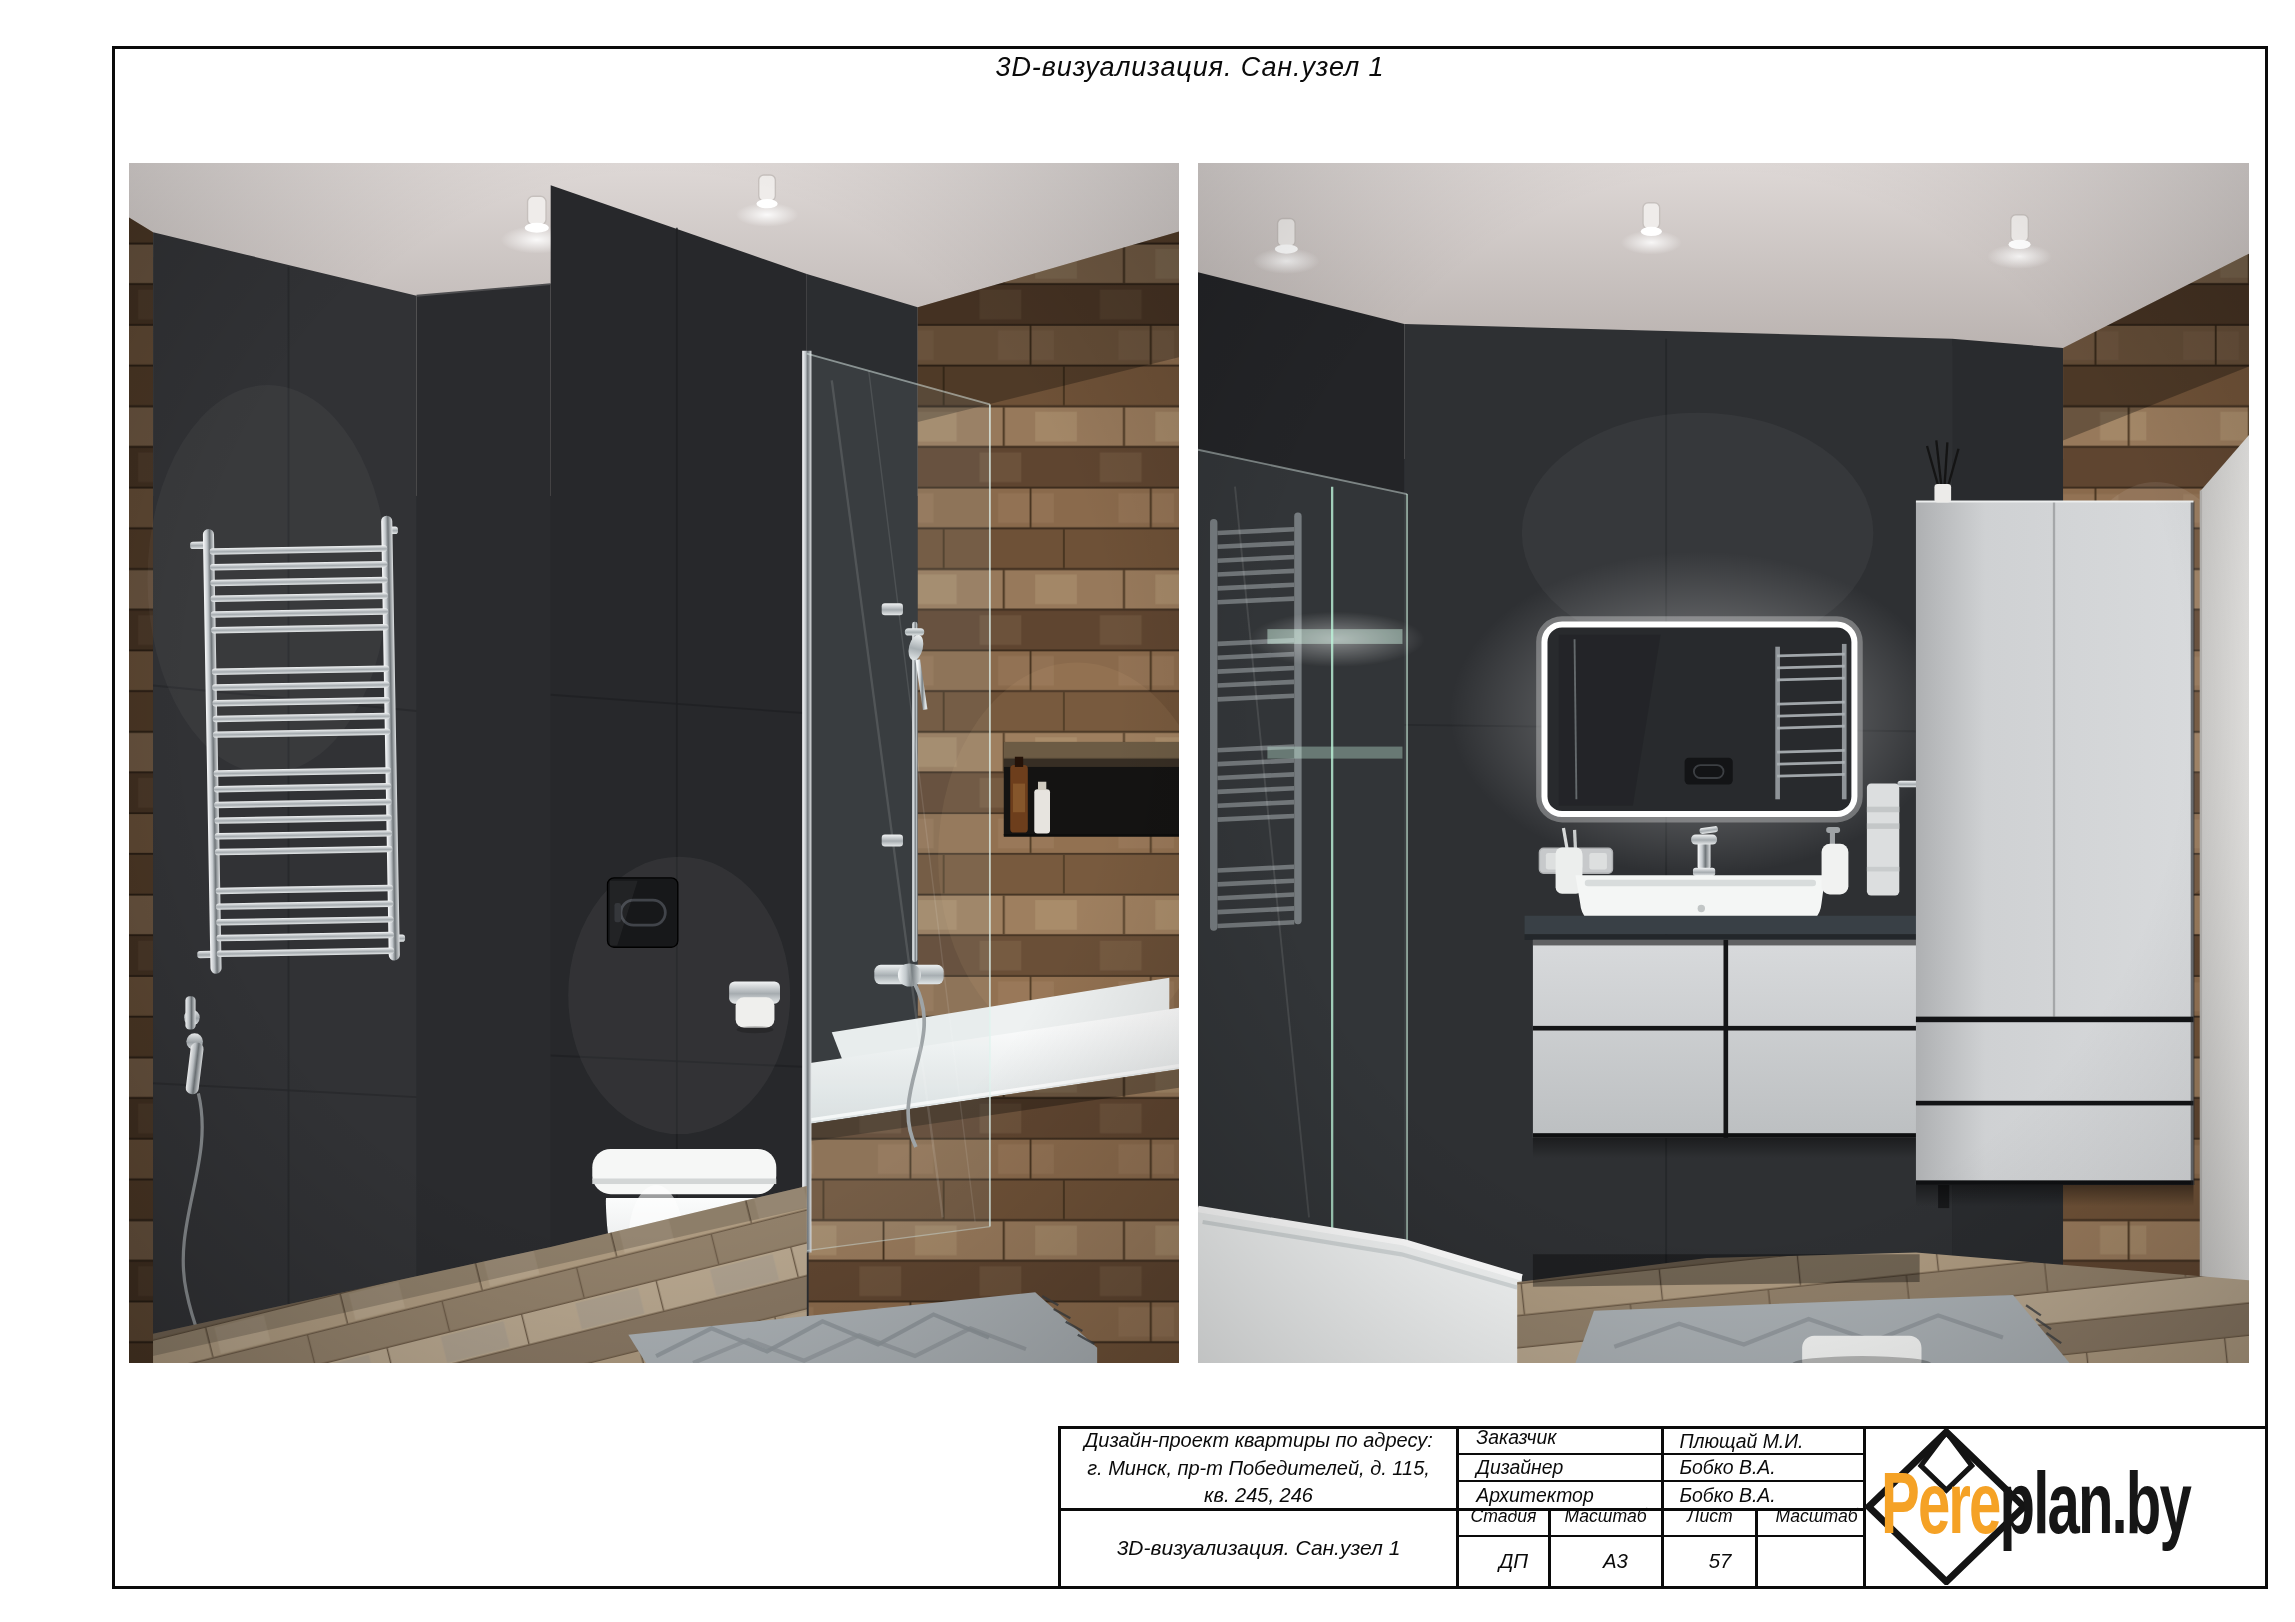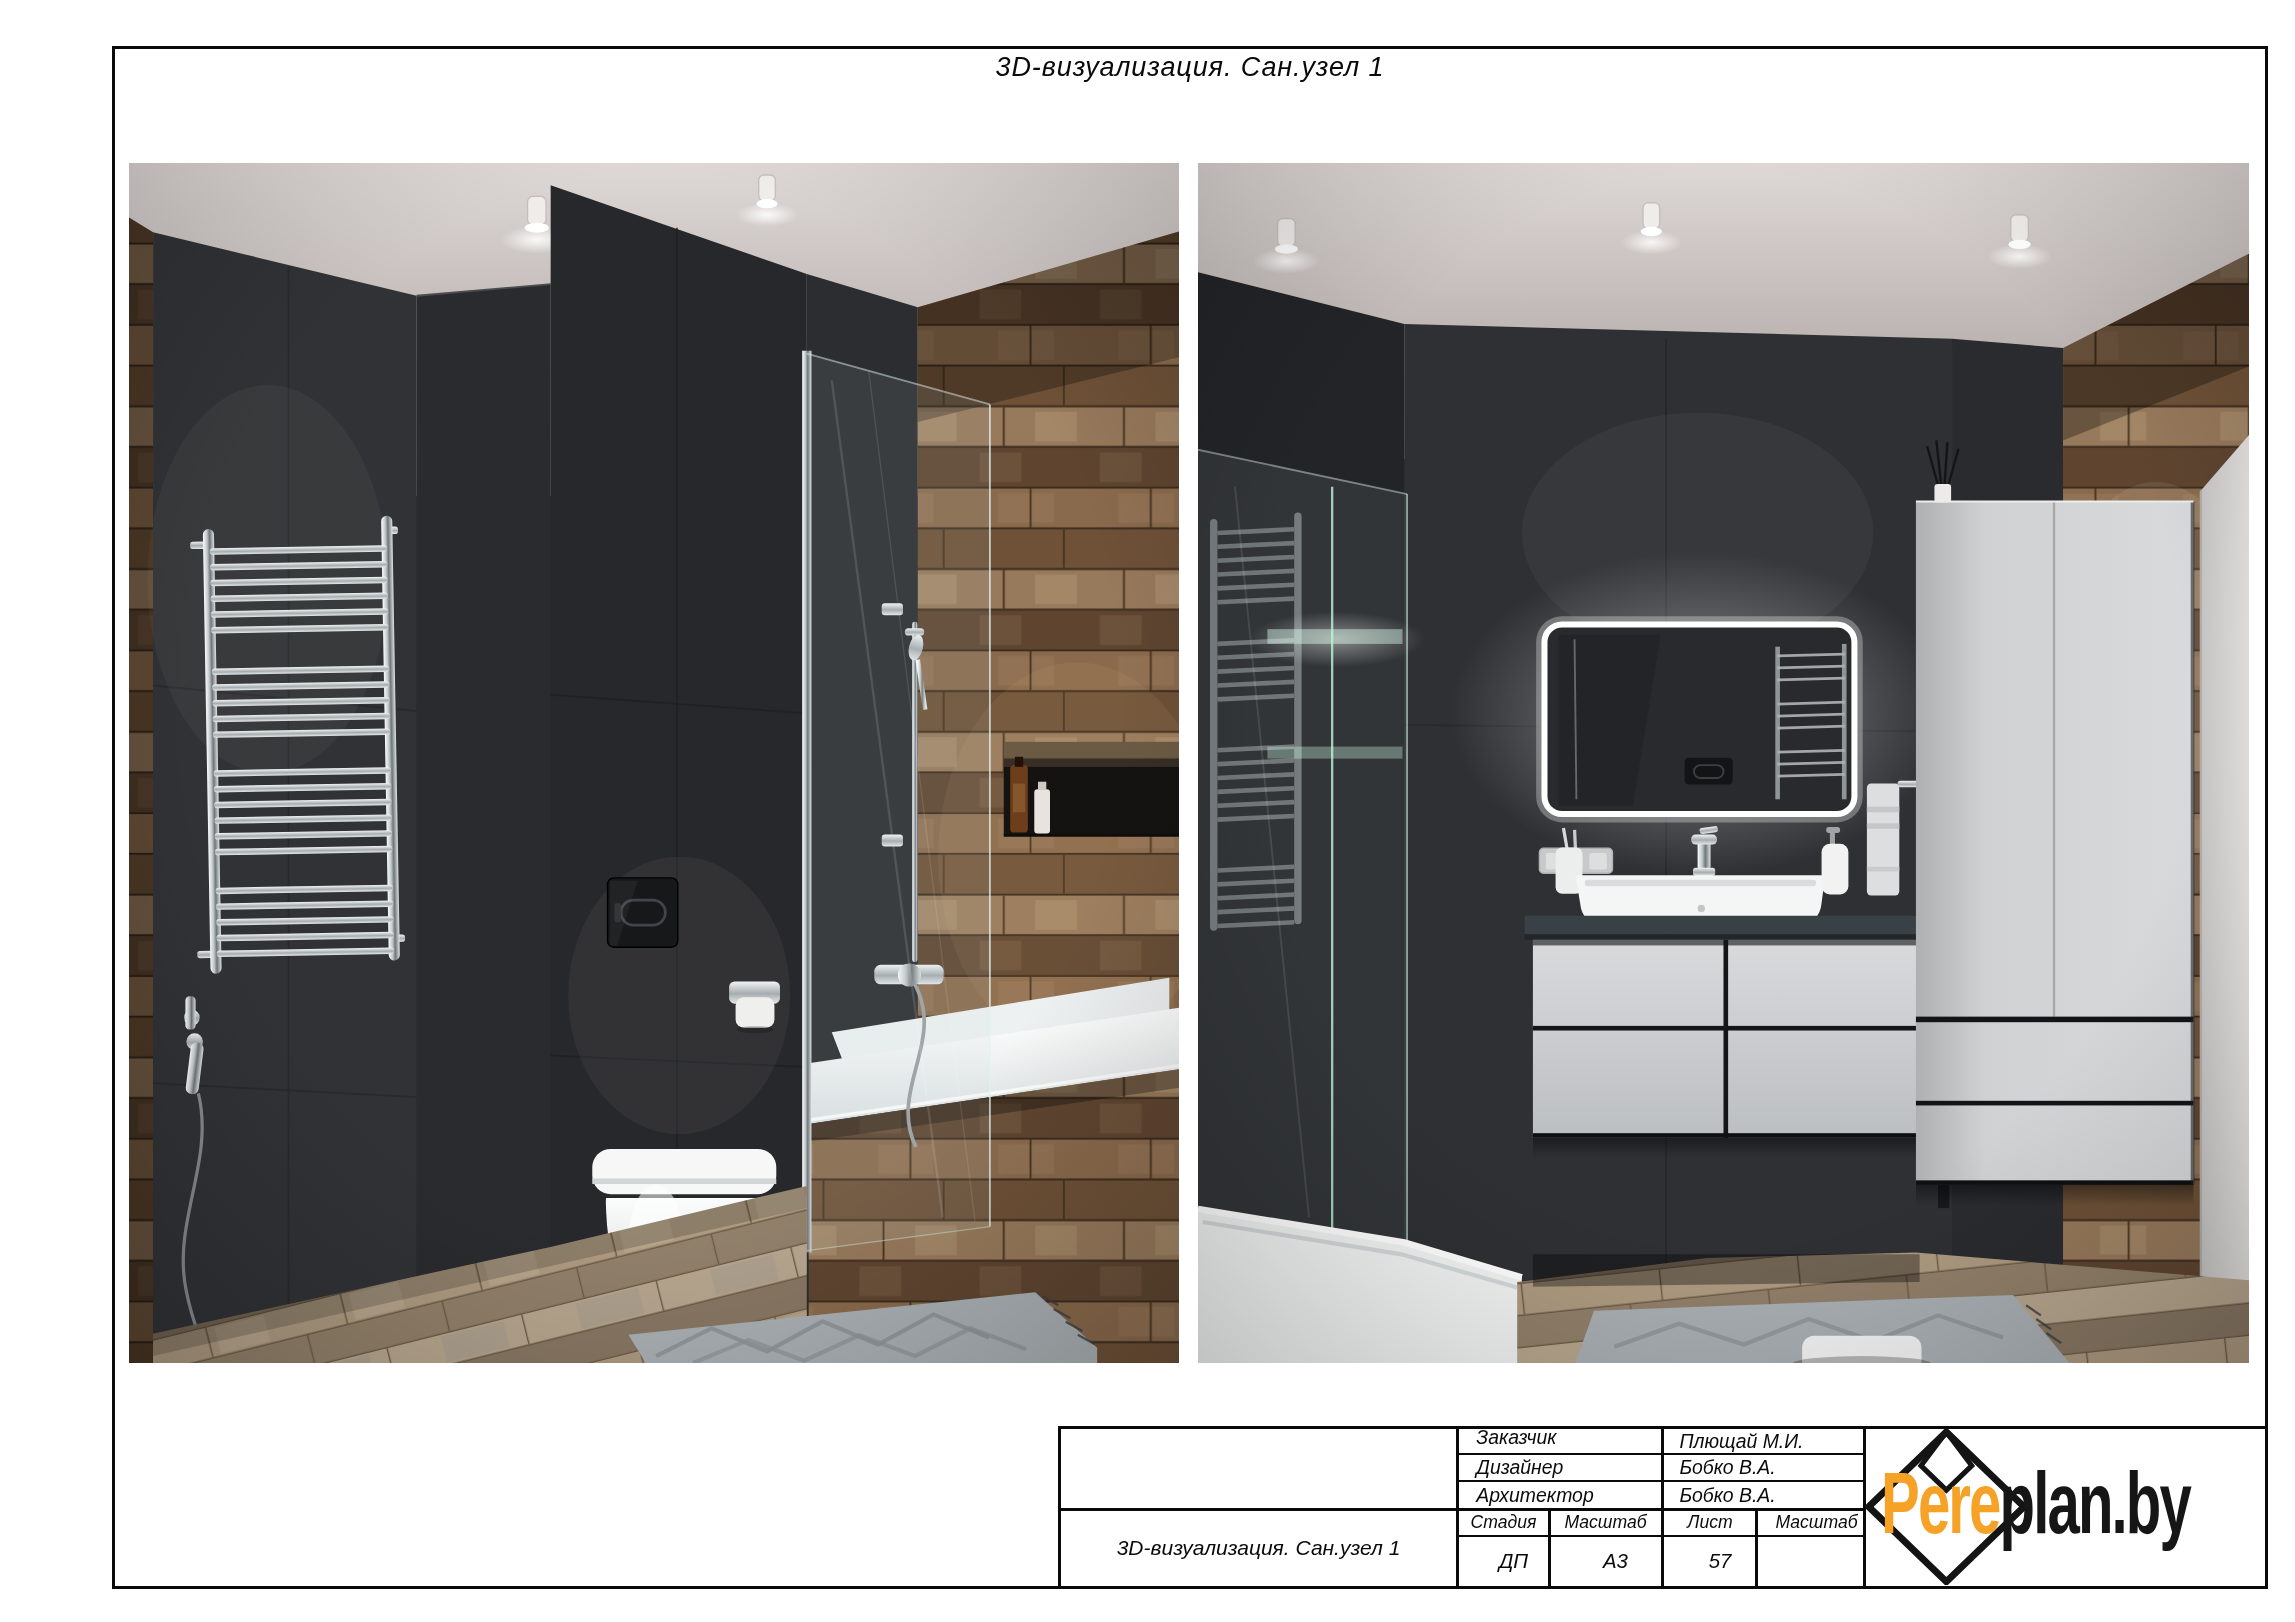--- a/index.html
+++ b/index.html
@@ -24,21 +24,21 @@
   .cell.center{justify-content:center;text-align:center;}
   .cell.col{flex-direction:column;justify-content:center;}
   .addr{left:0;top:0;width:395px;height:79px;font-size:20px;line-height:1.38;}
   .dtitle{left:0;top:82px;width:395px;height:74px;font-size:21px;}
   .role1{left:406px;top:0;width:194px;height:16px;font-size:19.4px;}
   .role2{left:406px;top:26px;width:194px;height:25px;font-size:19.4px;text-align:center;}
   .role3{left:406px;top:54px;width:194px;height:25px;font-size:19.4px;}
   .name1{left:611px;top:0;width:191px;height:23.6px;font-size:19.4px;}
   .name2{left:611px;top:26px;width:191px;height:25px;font-size:19.4px;}
   .name3{left:611px;top:54px;width:191px;height:25px;font-size:19.4px;}
-  .hcell{top:82px;height:24.5px;font-size:17.6px;}
+  .hcell{top:76px;height:24.5px;font-size:17.6px;}
   .vcell{top:109px;height:47px;font-size:20.4px;padding-left:10px;}
   .c-stadia{left:398px;width:89px;}
   .c-format{left:489px;width:111px;}
   .c-list{left:603px;width:92px;}
   .c-scale{left:697px;width:117px;}
   .logo-cell{position:absolute;left:804px;top:0;width:398px;height:156px;overflow:hidden;text-decoration:underline;}
   .logo-cell svg{position:absolute;left:0;top:0;}
   .logo-text{position:absolute;left:15.7px;top:30px;font-size:88px;font-weight:bold;
              letter-spacing:-2.8px;white-space:nowrap;transform:scaleX(.66);transform-origin:left top;
              font-family:"Liberation Sans",sans-serif;line-height:1;}
@@ -572,20 +572,25 @@
     <div class="vl" style="left:395px"></div>
     <div class="vl" style="left:600px"></div>
     <div class="vl" style="left:802px"></div>
     <div class="vl p" style="left:487px"></div>
     <div class="vl p" style="left:694px"></div>
     <div class="hl" style="left:395px;width:409px;top:23.6px"></div>
     <div class="hl" style="left:395px;width:409px;top:51px"></div>
     <div class="hl" style="left:0;width:804px;top:79px;height:2.8px"></div>
     <div class="hl" style="left:395px;width:409px;top:106px"></div>
 
+    <div class="cell col center addr">
+      <div>Дизайн-проект квартиры по адресу:</div>
+      <div>г. Минск, пр-т Победителей, д. 115,</div>
+      <div>кв. 245, 246</div>
+    </div>
     <div class="cell center dtitle">3D-визуализация. Сан.узел 1</div>
 
     <div class="cell role1" style="padding-left:9.3px">Заказчик</div>
     <div class="cell role2" style="padding-left:9.3px">Дизайнер</div>
     <div class="cell role3" style="padding-left:9.3px">Архитектор</div>
     <div class="cell name1" style="padding-left:7.4px">Плющай М.И.</div>
     <div class="cell name2" style="padding-left:7.4px">Бобко В.А.</div>
     <div class="cell name3" style="padding-left:7.4px">Бобко В.А.</div>
 
     <div class="cell center hcell c-stadia">Стадия</div>

